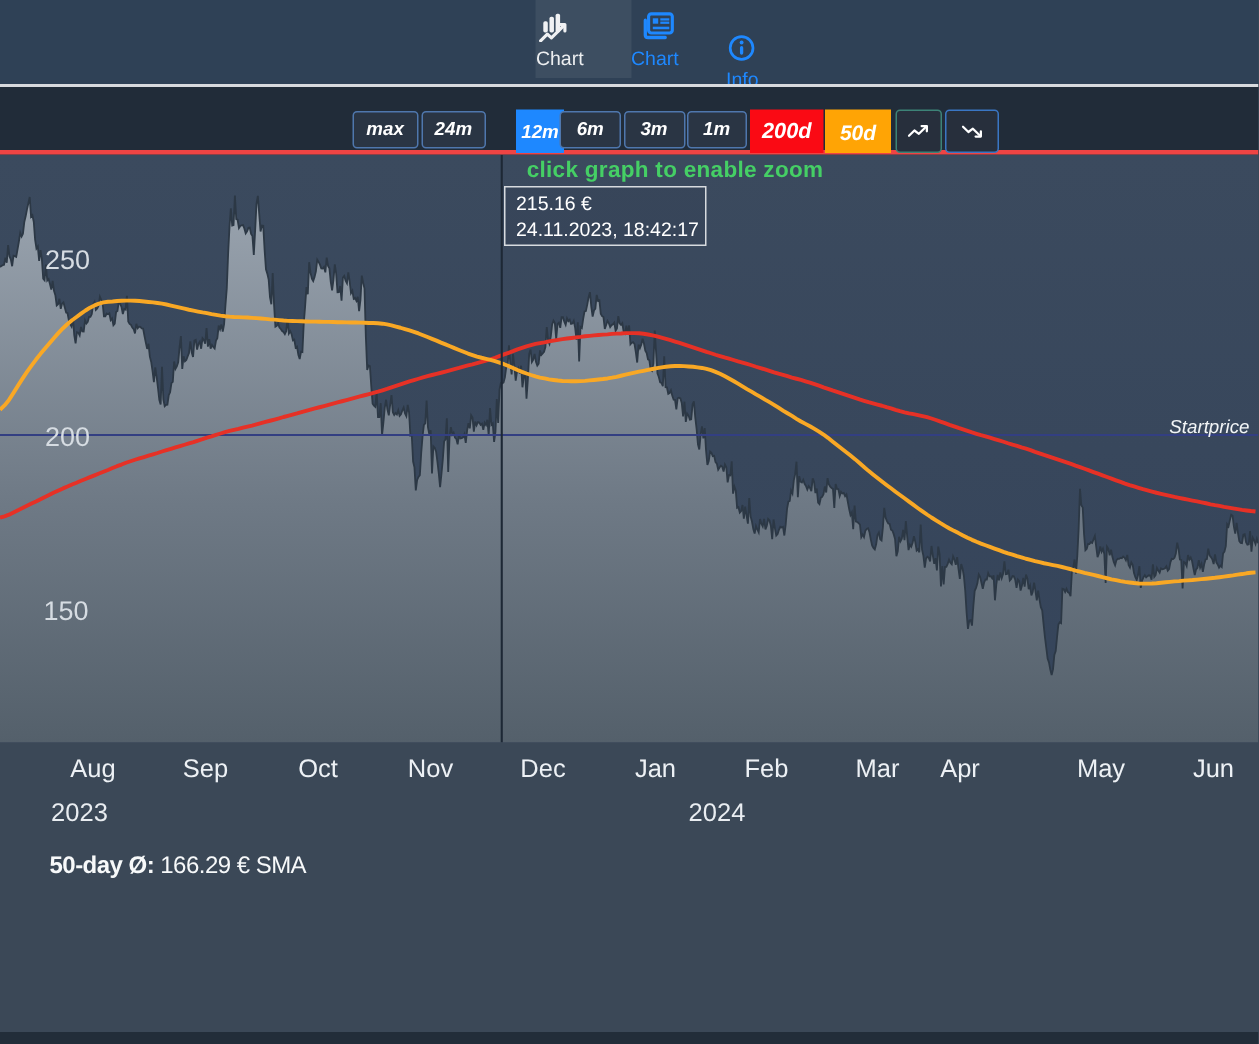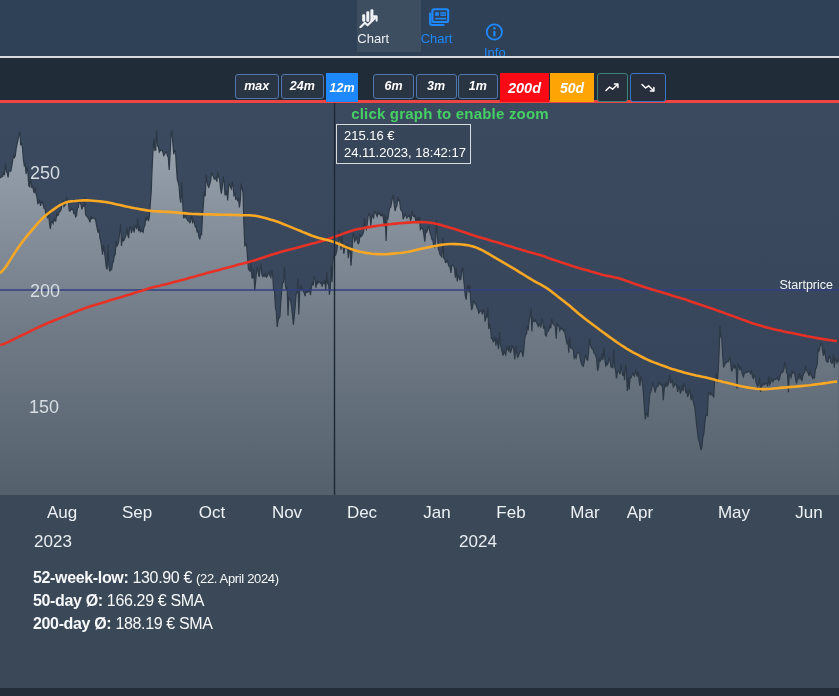--- a/index.html
+++ b/index.html
@@ -19,21 +19,21 @@
   .btn { position:absolute; top:15.7px; height:25px; border:1px solid #4f77ad; border-radius:3px;
          background:#2a3544; color:#fff; font-style:italic; font-size:12.5px; font-weight:bold;
          display:flex; align-items:center; justify-content:center; }
   .btn.tall { top:14.7px; height:29.5px; border:none; border-radius:0; }
   .btn.blue { background:#1e88ff; }
   .btn.red { background:#fa0a14; }
   .btn.orange { background:#ffa405; }
   .btn.spark { background:#272f3c; border:1px solid #3a76c4; border-radius:3px; top:15.2px; height:28.5px; }
   .btn.spark1 { border-color:#3d8377; }
 
-  .chartwrap { position:absolute; left:0; top:103px; width:839px; height:364px; }
+  .chartwrap { position:absolute; left:0; top:103px; width:839px; height:364px;font-style:italic; }
 
   .xlabels { position:absolute; left:0; top:495px; width:839px; height:60px; }
   .mon { position:absolute; top:8px; width:60px; text-align:center; color:#edf1f5; font-size:17px; }
   .yr  { position:absolute; top:37px; width:70px; text-align:center; color:#e9edf1; font-size:17px; }
 
   .ylab { position:absolute; color:#d6dce2; font-size:18px; }
 
   .greentxt { position:absolute; left:0; top:104.5px; width:900px; text-align:center; color:#45cf65;
               font-size:15px; font-weight:bold; letter-spacing:0.2px; }
   .tooltip { position:absolute; left:336px; top:124px; width:135px; height:40px;
@@ -111,21 +111,21 @@
       <rect x="9.3" y="8.7" width="2.2" height="5.8" rx="1.1" fill="#1e88ff"></rect>
     </svg>
     <div class="lbl">Info</div>
   </div>
 </div>
 
 <div class="sepline"></div>
 <div class="btnbar">
   <div class="btn" style="left:235px; width:43.5px;">max</div>
   <div class="btn" style="left:280.5px; width:43.5px;">24m</div>
-  <div class="btn tall blue" style="left:326px; width:32px;">12m</div>
+  <div class="btn tall blue" style="left:344px; width:32px;">12m</div>
   <div class="btn" style="left:373px; width:41px;">6m</div>
   <div class="btn" style="left:415.5px; width:41px;">3m</div>
   <div class="btn" style="left:457.5px; width:40.5px;">1m</div>
   <div class="btn tall red" style="left:500px; width:49px; font-size:14.5px;">200d</div>
   <div class="btn tall orange" style="left:550px; width:44px; font-size:14px;">50d</div>
   <div class="btn spark spark1" style="left:596.5px; width:31.5px;">
     <svg width="15" height="11" viewBox="0 0 15 11">
         <path d="M1,8.5 L4.6,5 L7.6,7.2 L12.4,2.5" fill="none" stroke="#fff" stroke-width="1.5" stroke-linecap="round" stroke-linejoin="round"></path>
         <path d="M9.4,2 L12.9,2 L12.9,5.5" fill="none" stroke="#fff" stroke-width="1.5" stroke-linecap="round" stroke-linejoin="round"></path>
       </svg>
@@ -148,17 +148,15 @@
   <div class="mon" style="left:481px;">Feb</div>
   <div class="mon" style="left:555px;">Mar</div>
   <div class="mon" style="left:610px;">Apr</div>
   <div class="mon" style="left:704px;">May</div>
   <div class="mon" style="left:779px;">Jun</div>
   <div class="yr" style="left:18px;">2023</div>
   <div class="yr" style="left:443px;">2024</div>
 </div>
 
 <div class="info">
-  <div><b>52-week-low:</b> 130.90 € <span class="sm">(22. April 2024)</span></div>
   <div><b>50-day Ø:</b> 166.29 € SMA</div>
-  <div><b>200-day Ø:</b> 188.19 € SMA</div>
 </div>
 <div class="footer"></div>
 
 </body></html>

